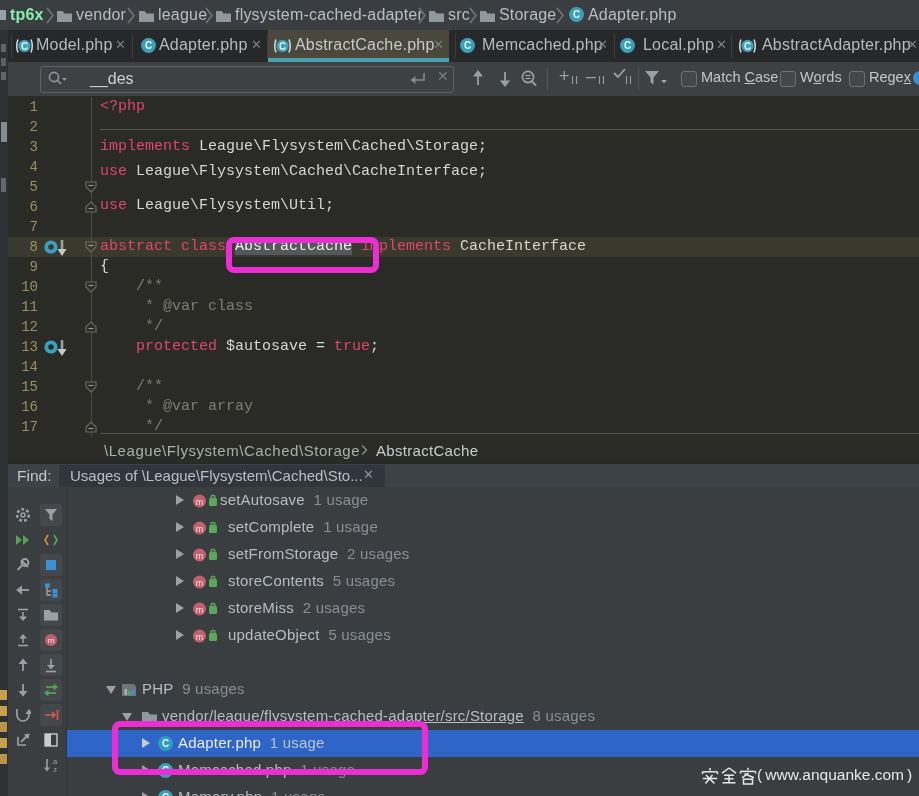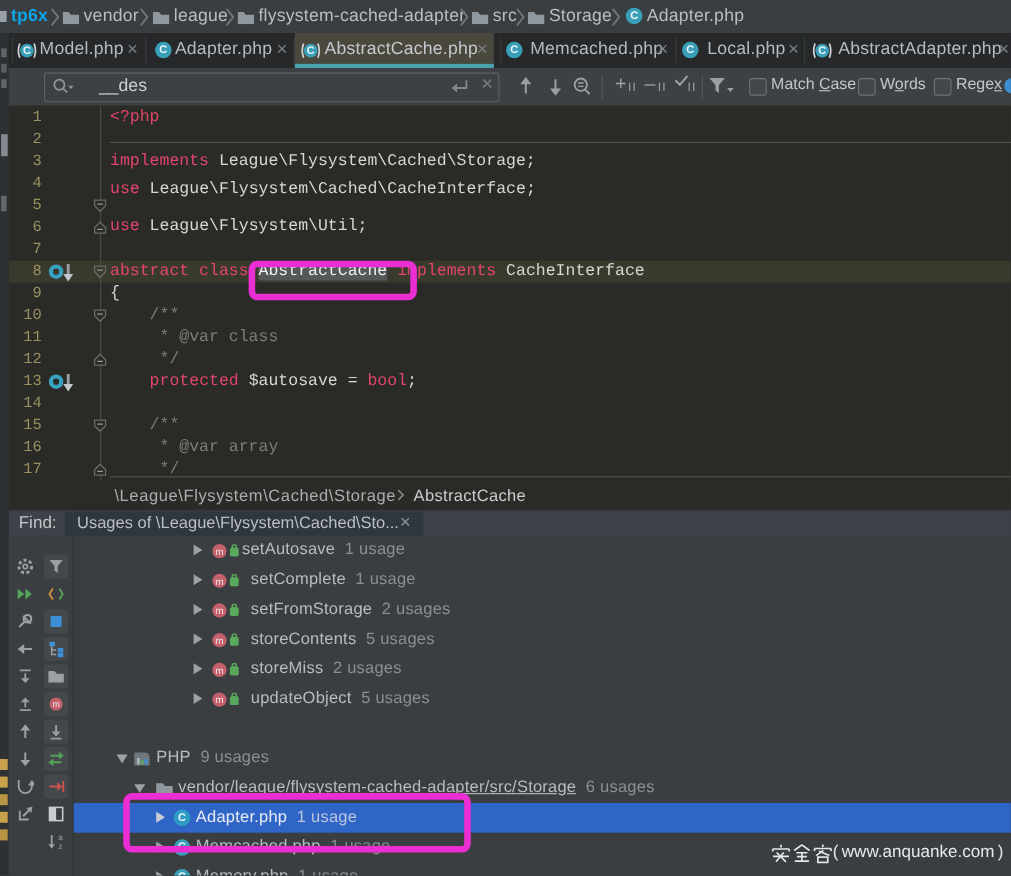--- a/index.html
+++ b/index.html
@@ -40,21 +40,21 @@
   .cicon{position:absolute;width:15px;height:15px;border-radius:8px;background:#3a9fb8;
          color:#eef4f6;font-size:10px;font-weight:bold;text-align:center;line-height:15px;}
   
   .annot{position:absolute;border:6px solid #ea2ed3;border-radius:8px;z-index:90;}
   #stripe{left:0;top:30px;width:8px;height:766px;background:#2e3133;z-index:60;}
 </style>
 </head>
 <body>
   <div class="abs" id="topbar">
     <div style="position:absolute;left:0px;top:10px;width:6px;height:10px;background:#99a1a8"></div>
-    <span class="lbl" style="left:10px;font-weight:bold;color:#0ea5e9">tp6x</span>
+    <span class="lbl" style="left:10px;font-weight:bold;color:#86efac">tp6x</span>
     <svg class="chev" style="left:46px">
       <path d="M1,2 L7,9.5 L1,17" stroke="#6f757a" stroke-width="1.7" fill="none"></path>
     </svg>
     <svg style="position:absolute;left:57px;top:9px" width="15" height="13">
       <path d="M0,2 h5.5 l2,2.5 H15 v8.5 H0 z" fill="#90989f"></path>
     </svg>
     <span class="lbl" style="left:76px">vendor</span>
     <svg class="chev" style="left:127px">
       <path d="M1,2 L7,9.5 L1,17" stroke="#6f757a" stroke-width="1.7" fill="none"></path>
     </svg>
@@ -265,21 +265,21 @@
 
     <div class="cl" style="top:1px"><span class="k">&lt;?php</span></div>
     <div class="cl" style="top:41px"><span class="k">implements</span> League\Flysystem\Cached\Storage;</div>
     <div class="cl" style="top:66px"><span class="k">use</span> League\Flysystem\Cached\CacheInterface;</div>
     <div class="cl" style="top:100px"><span class="k">use</span> League\Flysystem\Util;</div>
     <div class="cl" style="top:141px"><span class="k">abstract class </span><span style="background:#545859;color:#eef0f2">AbstractCache</span><span class="k"> implements </span>CacheInterface</div>
     <div class="cl" style="top:161px">{</div>
     <div class="cl" style="top:181px"><span class="c">    /**</span></div>
     <div class="cl" style="top:201px"><span class="c">     * @var class</span></div>
     <div class="cl" style="top:221px"><span class="c">     */</span></div>
-    <div class="cl" style="top:241px">    <span class="k">protected</span> $autosave = <span class="k">bool</span>;</div>
+    <div class="cl" style="top:241px">    <span class="k">protected</span> $autosave = <span class="k">true</span>;</div>
     <div class="cl" style="top:281px"><span class="c">    /**</span></div>
     <div class="cl" style="top:301px"><span class="c">     * @var array</span></div>
     <div class="cl" style="top:321px"><span class="c">     */</span></div>
 
     <div class="annot" style="left:226px;top:141px;width:153px;height:36px;box-sizing:border-box"></div>
   </div>
   <div class="abs" id="crumbs2">
     <span style="position:absolute;left:104px;top:5px;font-size:15px;color:#a9aeb2;letter-spacing:.55px">\League\Flysystem\Cached\Storage</span>
     <svg style="position:absolute;left:361px;top:7px" width="7" height="12">
       <path d="M1,1.5 L5.5,6 L1,10.5" stroke="#8a8e90" stroke-width="1.4" fill="none"></path>
@@ -465,21 +465,21 @@
         <rect x="7" y="8" width="2.6" height="4" fill="#5aa85c"></rect>
         <rect x="10.5" y="7" width="2.6" height="5" fill="#3d8fd6"></rect>
       </svg>
       <span class="rtxt" style="left:142px">PHP&nbsp;&nbsp;<span class="rcnt" style="position:static">9 usages</span></span>
     </div>
     <div class="row" style="top:216px">
       <div class="chd" style="left:122px;top:10px"></div>
       <svg style="position:absolute;left:141px;top:7px" width="17" height="14">
         <path d="M1,2 h6 l2,2.5 H16 v8.5 H1 z" fill="#90989f"></path>
       </svg>
-      <span class="rtxt" style="left:162px"><span style="text-decoration:underline">vendor/league/flysystem-cached-adapter/src/Storage</span>&nbsp;&nbsp;<span class="rcnt" style="position:static">6 usages</span></span>
+      <span class="rtxt" style="left:162px"><span style="text-decoration:underline">vendor/league/flysystem-cached-adapter/src/Storage</span>&nbsp;&nbsp;<span class="rcnt" style="position:static">8 usages</span></span>
     </div>
     <div class="row" style="top:243px">
       <div style="position:absolute;left:67px;top:0;width:852px;height:27px;background:#3065c8"></div>
       <div class="chr" style="left:142px;top:8px;border-left-color:#c8cdd2"></div>
       <span class="cicon" style="left:158px;top:6px;background:#2e9bc4">C</span>
       <span class="rtxt" style="left:178px;color:#e8edf3">Adapter.php&nbsp;&nbsp;<span style="color:#b9c6dd">1 usage</span></span>
     </div>
     <div class="row" style="top:270px">
       <div class="chr" style="left:142px;top:8px"></div>
       <span class="cicon" style="left:158px;top:6px">C</span>

